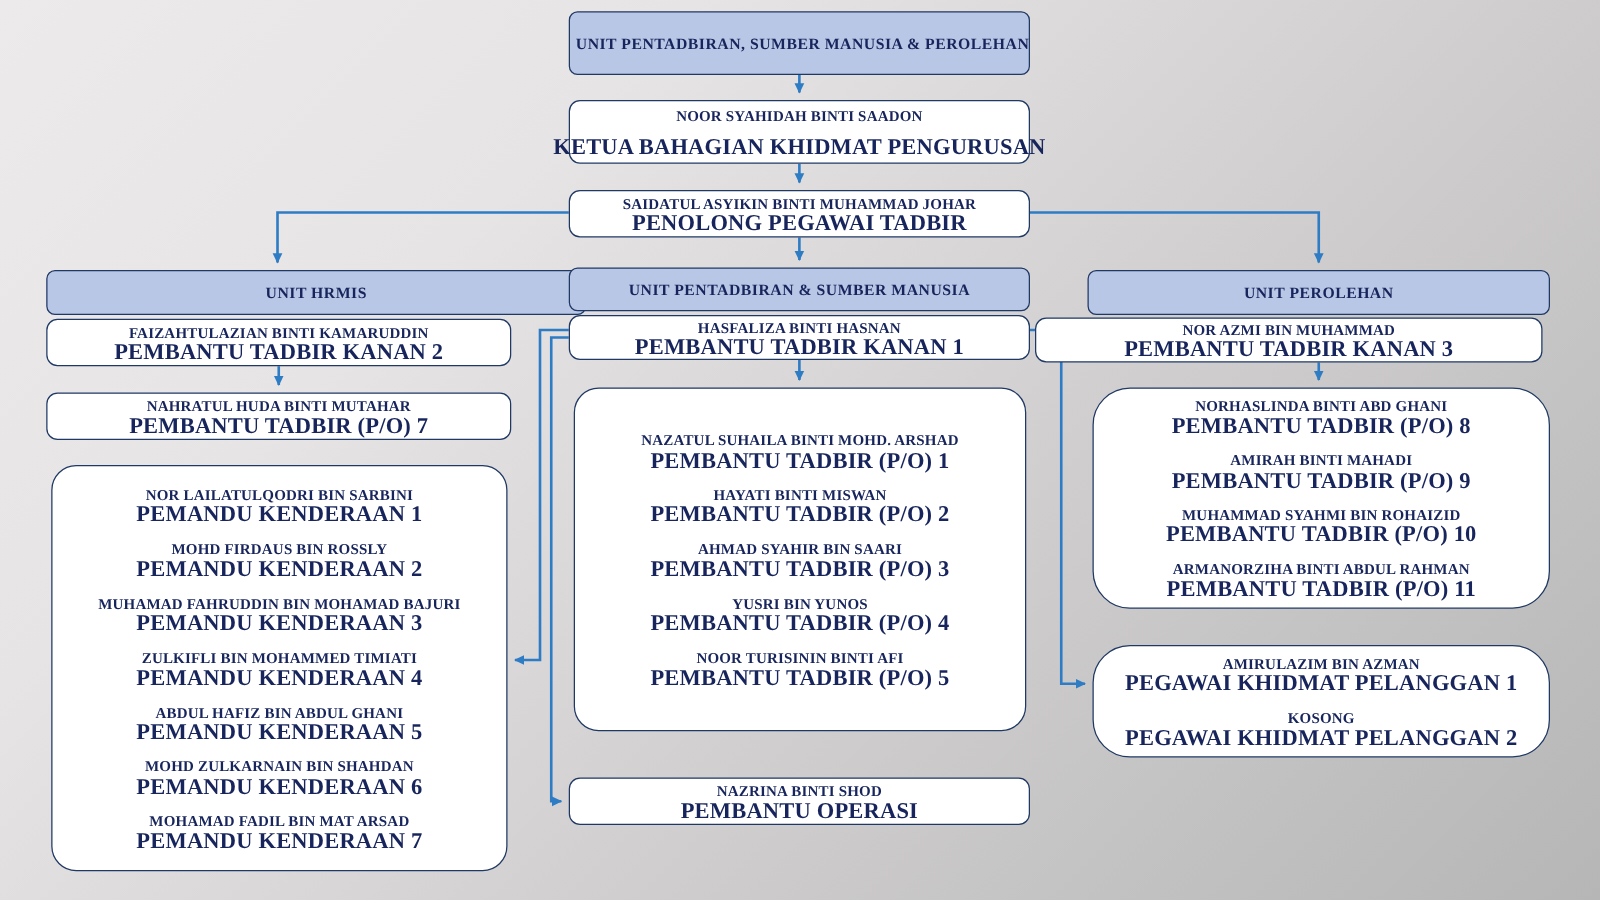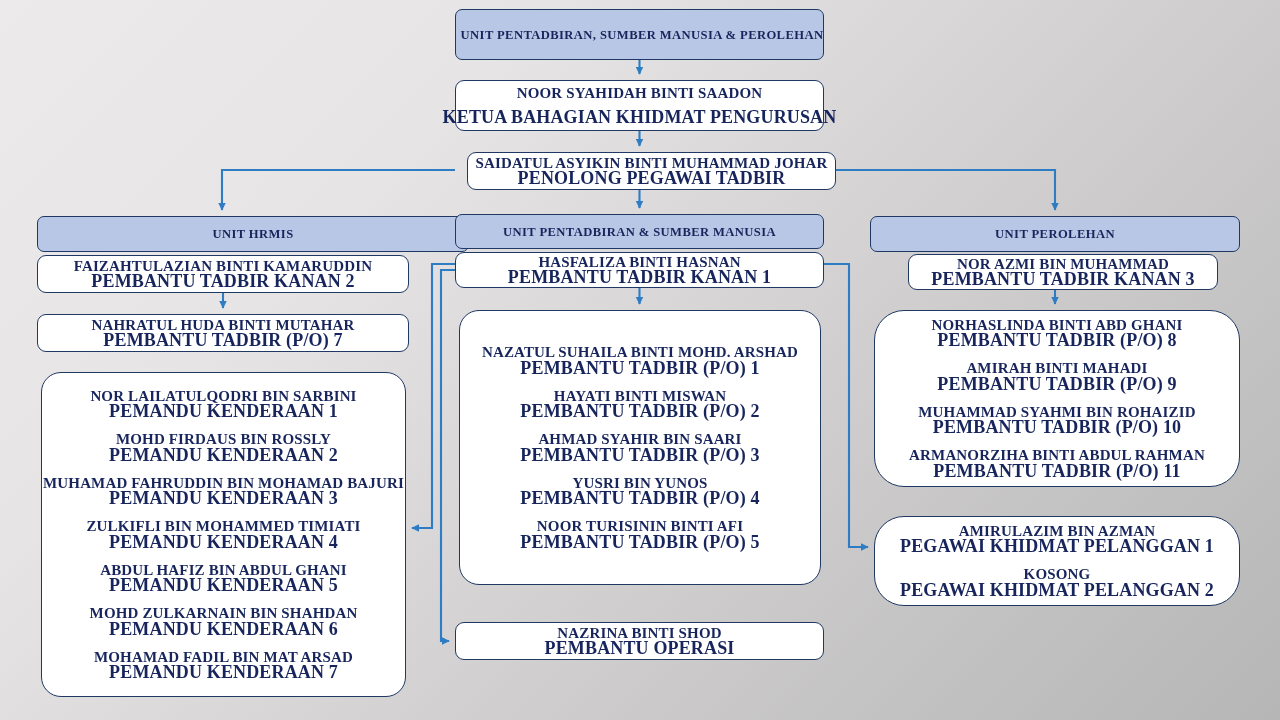--- a/index.html
+++ b/index.html
@@ -49,46 +49,46 @@
   .node.unit-header {
     background: #b9c7e6;
     border: 1.5px solid #1f3864;
     border-radius: 7px;
     letter-spacing: 0.4px;
   }
   .node.big-radius { border-radius: 30px; }
   .node.huge-radius { border-radius: 20px; }
 
   .line { display: block; white-space: nowrap; }
-  .name { font-size: 15px; line-height: 15.5px; }
+  .name { font-size: 12px; line-height: 15.5px; }
   .post { font-size: 18px; line-height: 15.5px; }
   .unit-title { font-size: 12.6px; line-height: 16px; }
 
   
   .person { margin: 0; padding: 0; }
   .person + .person { margin-top: 12.5px; }
   .roster { display: flex; flex-direction: column; align-items: center; justify-content: center; }
 
   
   #n-root        { left: 455px; top: 9px;   width: 369px; height: 51px; padding-left: 13px; }
   #n-ketua       { left: 455px; top: 80px;  width: 369px; height: 51px; }
-  #n-penolong    { left: 455px; top: 152px; width: 369px; height: 38px; margin-left: 12px; }
+  #n-penolong    { left: 455px; top: 152px; width: 369px; height: 38px; }
 
   #n-hrmis-hdr   { left: 37px;  top: 216px; width: 432px; height: 36px; }
   #n-faizah      { left: 37px;  top: 255px; width: 372px; height: 38px; }
   #n-nahratul    { left: 37px;  top: 314px; width: 372px; height: 38px; }
   #n-drivers     { left: 41px;  top: 372px; width: 365px; height: 325px; }
 
   #n-pentadbiran-hdr { left: 455px; top: 214px; width: 369px; height: 35px; }
   #n-hasfaliza   { left: 455px; top: 252px; width: 369px; height: 36px; }
   #n-staff       { left: 459px; top: 310px; width: 362px; height: 275px; }
   #n-nazrina     { left: 455px; top: 622px; width: 369px; height: 38px; }
 
   #n-perolehan-hdr { left: 870px; top: 216px; width: 370px; height: 36px; }
-  #n-norazmi     { left: 908px; top: 254px; width: 310px; height: 36px; }
+  #n-norazmi     { left: 828px; top: 254px; width: 406px; height: 36px; }
   #n-perolehan-staff { left: 874px; top: 310px; width: 366px; height: 177px; }
   #n-khidmat     { left: 874px; top: 516px; width: 366px; height: 90px; }
 </style>
 </head>
 <body>
 
 <div id="chart">
 
   <svg id="wires" viewBox="0 0 1280 720" width="1280" height="720">
     <defs>

